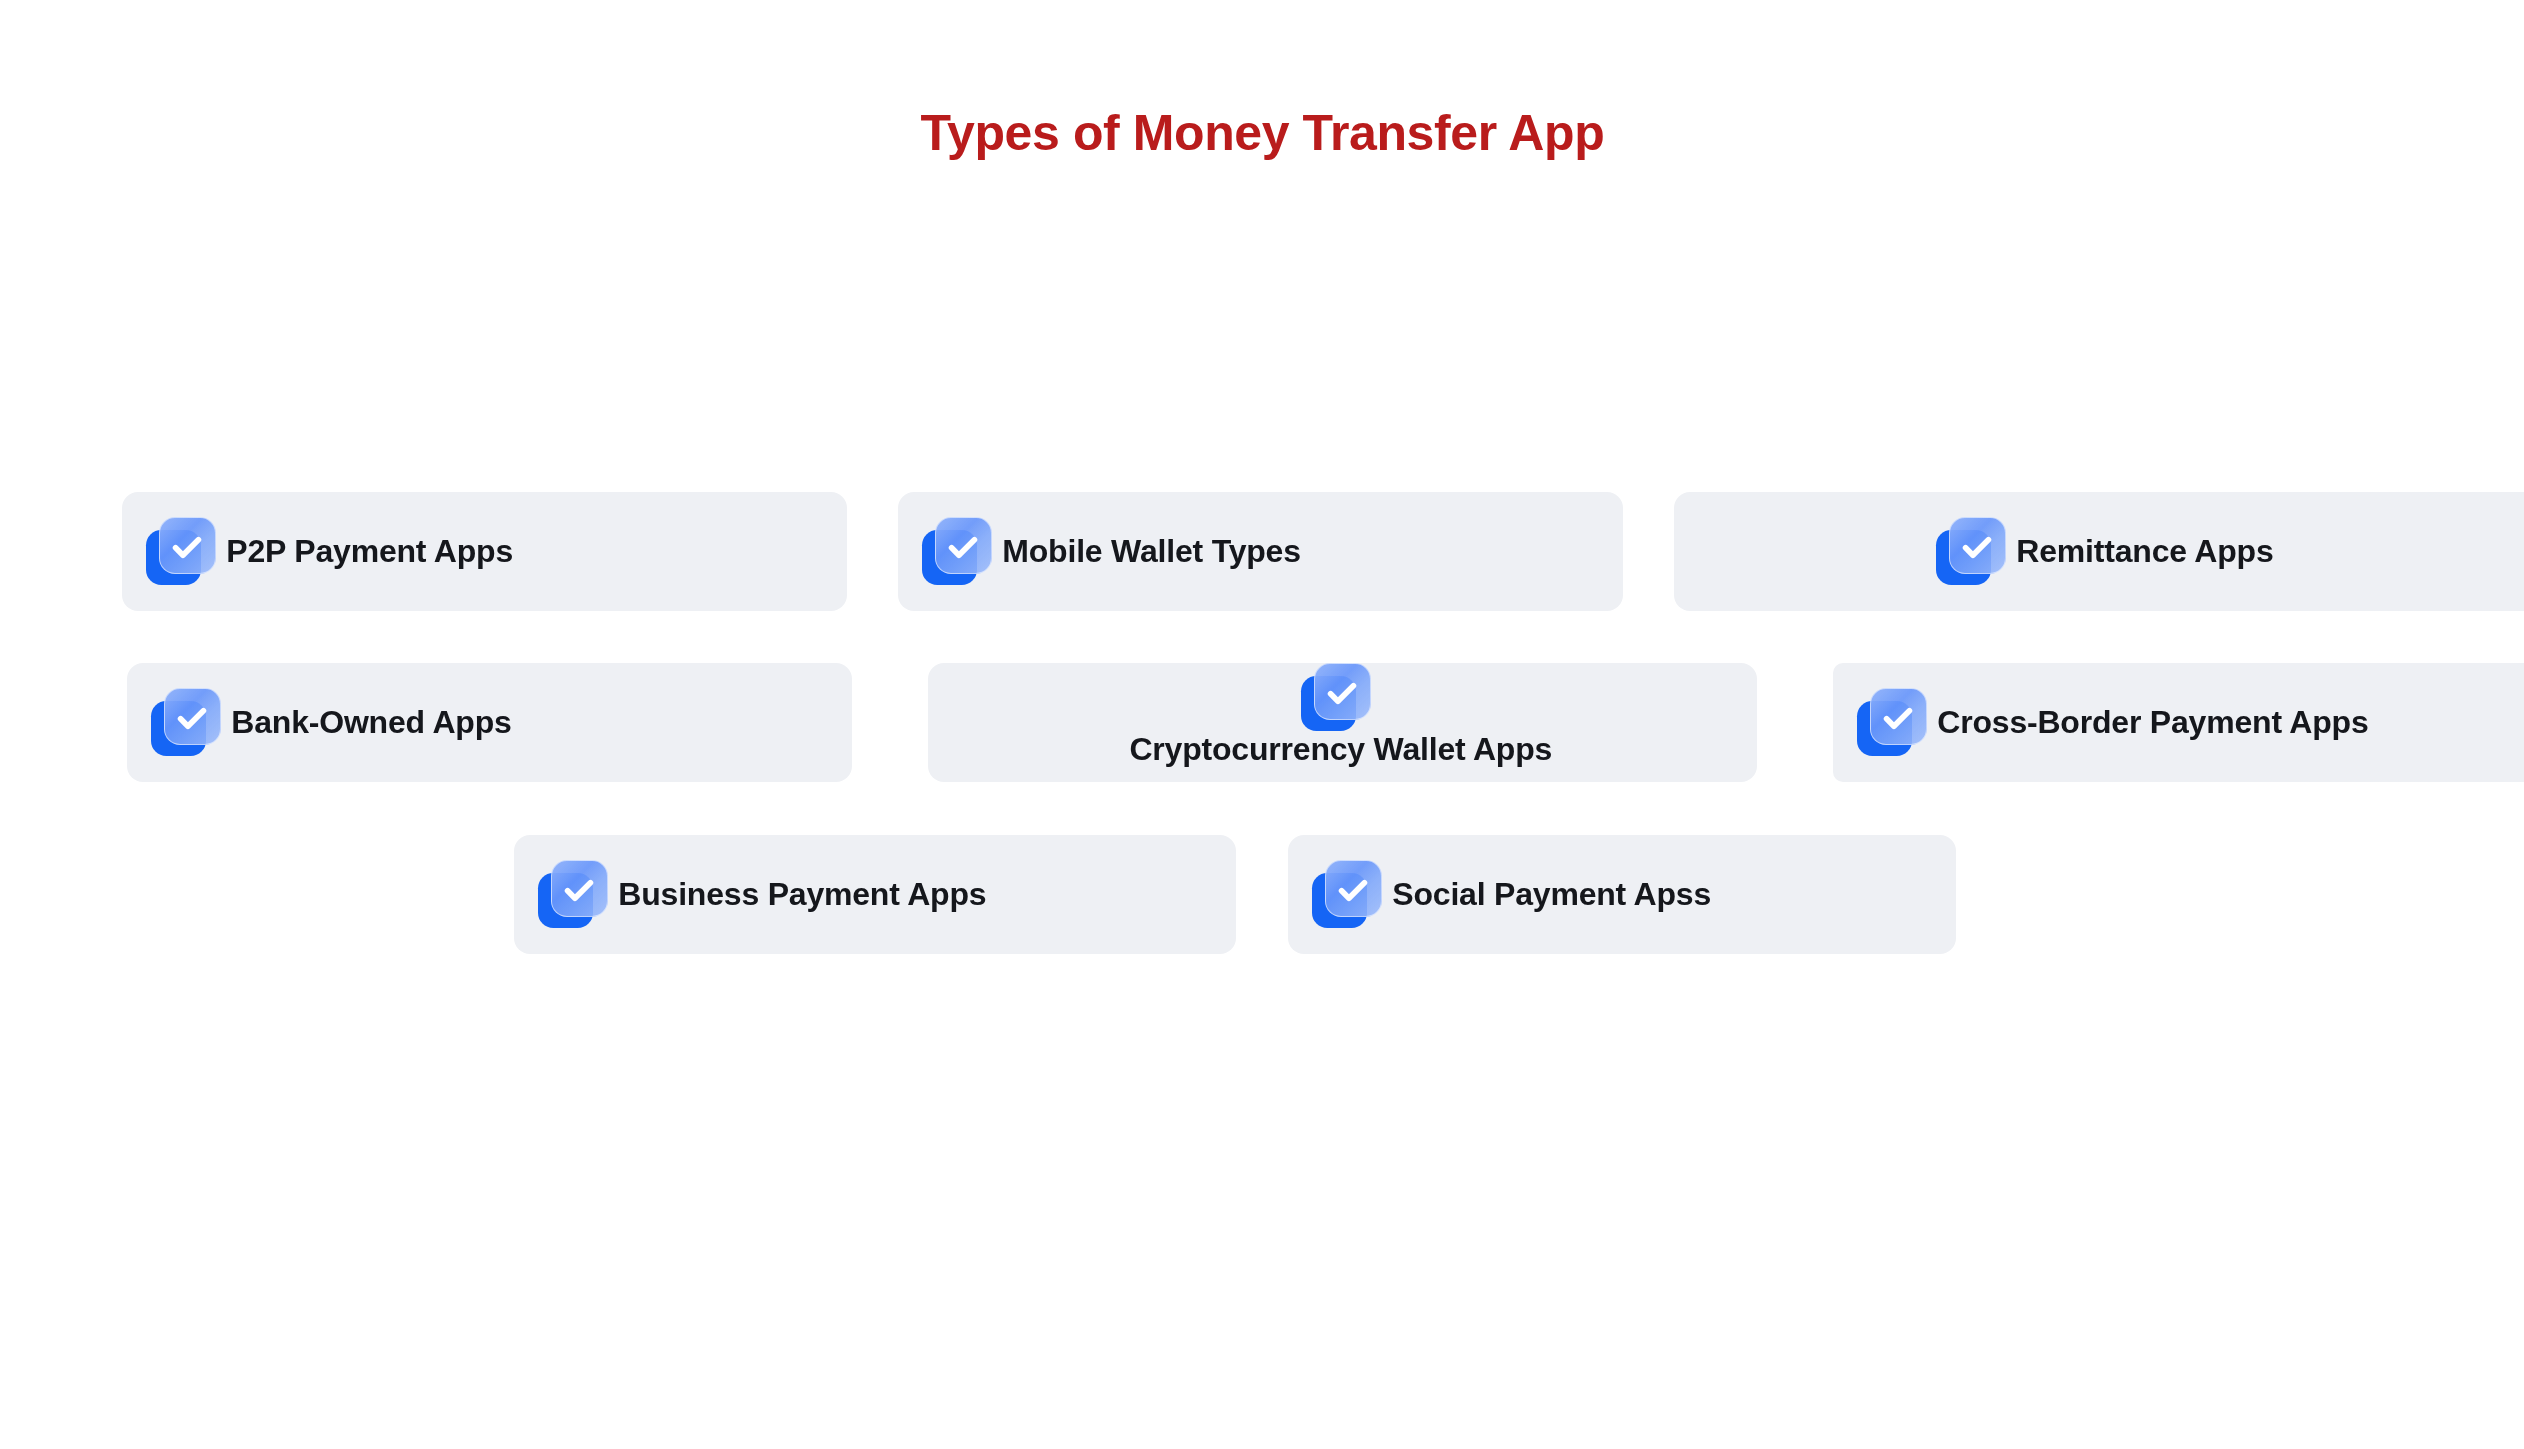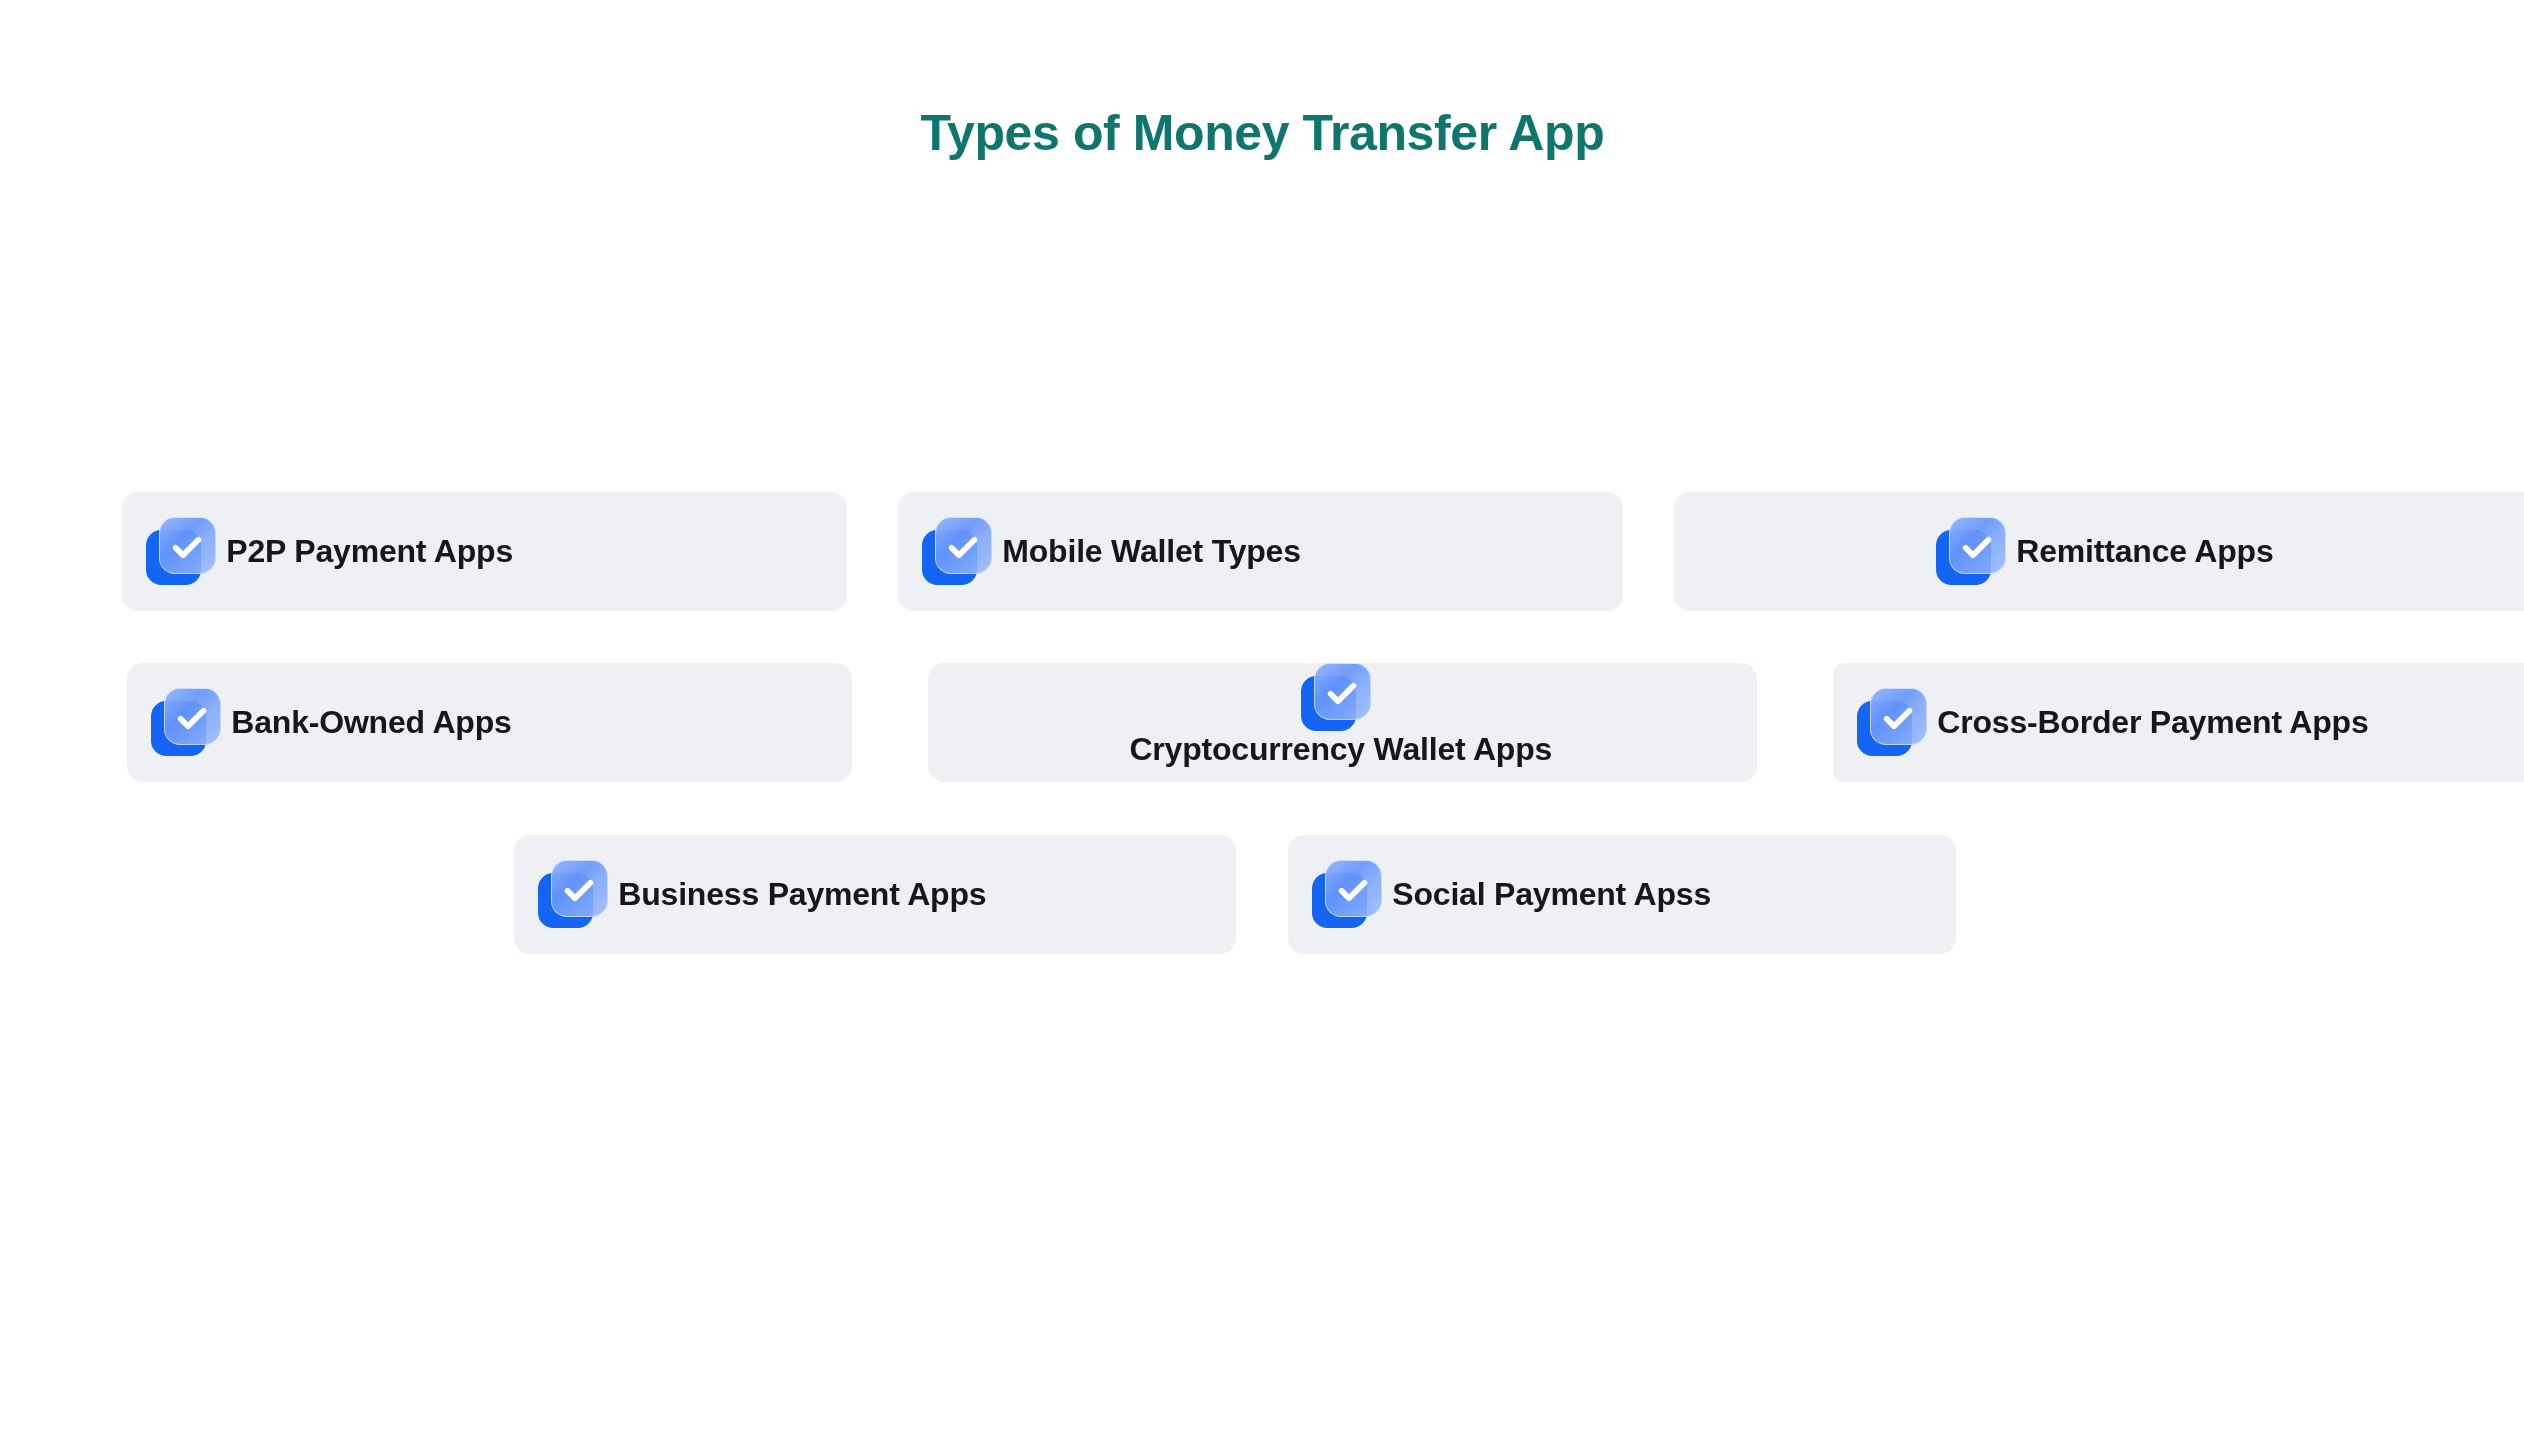--- a/index.html
+++ b/index.html
@@ -24,21 +24,21 @@
   
   .page-title {
     position: absolute;
     left: 0;
     top: 103px;
     width: 2525px;
     text-align: center;
     font-size: 50px;
     font-weight: 700;
     letter-spacing: -0.4px;
-    color: #0f766e;
+    color: #b91c1c;
     line-height: 1.2;
   }
 
   
   .card-grid {
     position: absolute;
     left: 0;
     top: 0;
     width: 2525px;
     height: 1450px;

